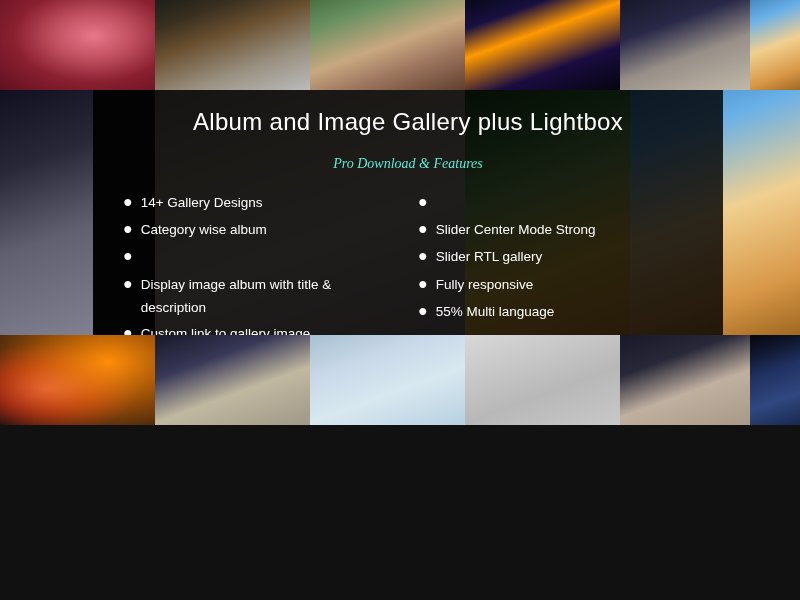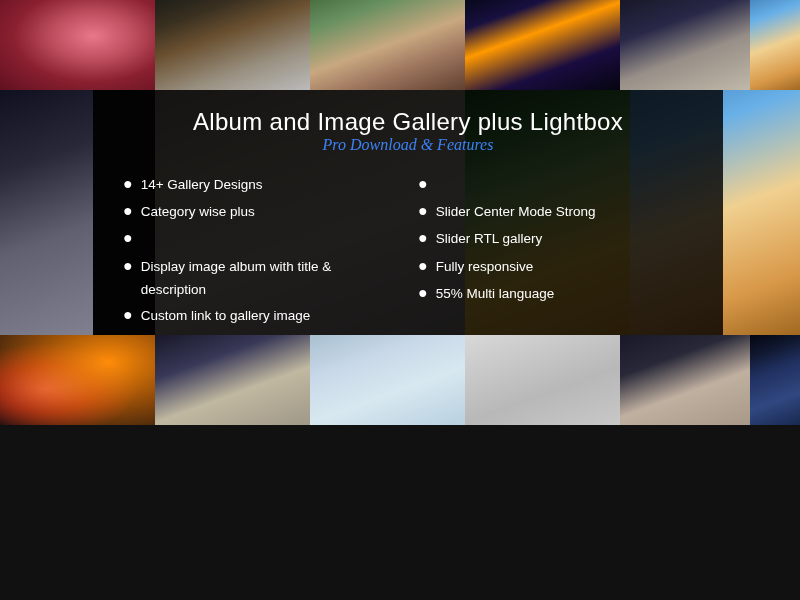--- a/index.html
+++ b/index.html
@@ -36,27 +36,27 @@
       align-items: center;
       justify-content: flex-start;
       padding: 18px 30px 14px 30px;
     }
 
     .panel-title {
       color: #fff;
       font-size: 24px;
       font-weight: 400;
       text-align: center;
-      margin-bottom: 0;
+      margin-bottom: 20px;
       letter-spacing: 0.3px;
     }
 
     .panel-subtitle {
-      color: #3b82f6;
-      font-size: 16px;
+      color: #5eead4;
+      font-size: 14px;
       font-style: italic;
       font-weight: 400;
       margin-bottom: 16px;
       text-align: center;
       font-family: Georgia, serif;
     }
 
     .features-grid {
       width: 100%;
       display: grid;
@@ -161,21 +161,21 @@
 
     <div class="features-grid">
 
       <div>
         <div class="feature-item">
           <span class="bullet">●</span>
           <span>14+ Gallery Designs</span>
         </div>
         <div class="feature-item">
           <span class="bullet">●</span>
-          <span>Category wise plus</span>
+          <span>Category wise album</span>
         </div>
         <div class="feature-item">
           <span class="bullet">●</span>
         </div>
         <div class="feature-item">
           <span class="bullet">●</span>
           <span>Display image album with title &amp; description</span>
         </div>
         <div class="feature-item">
           <span class="bullet">●</span>

